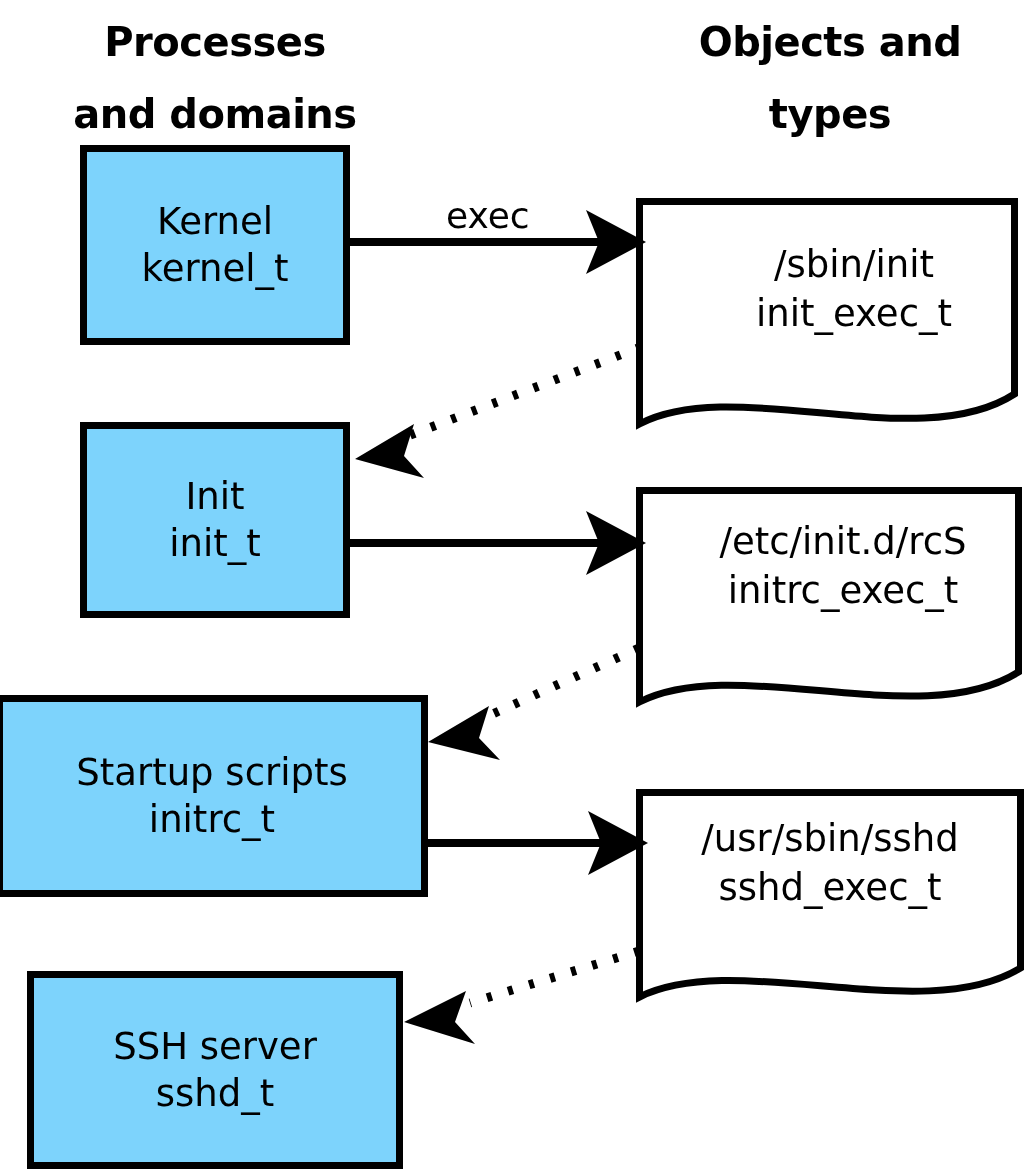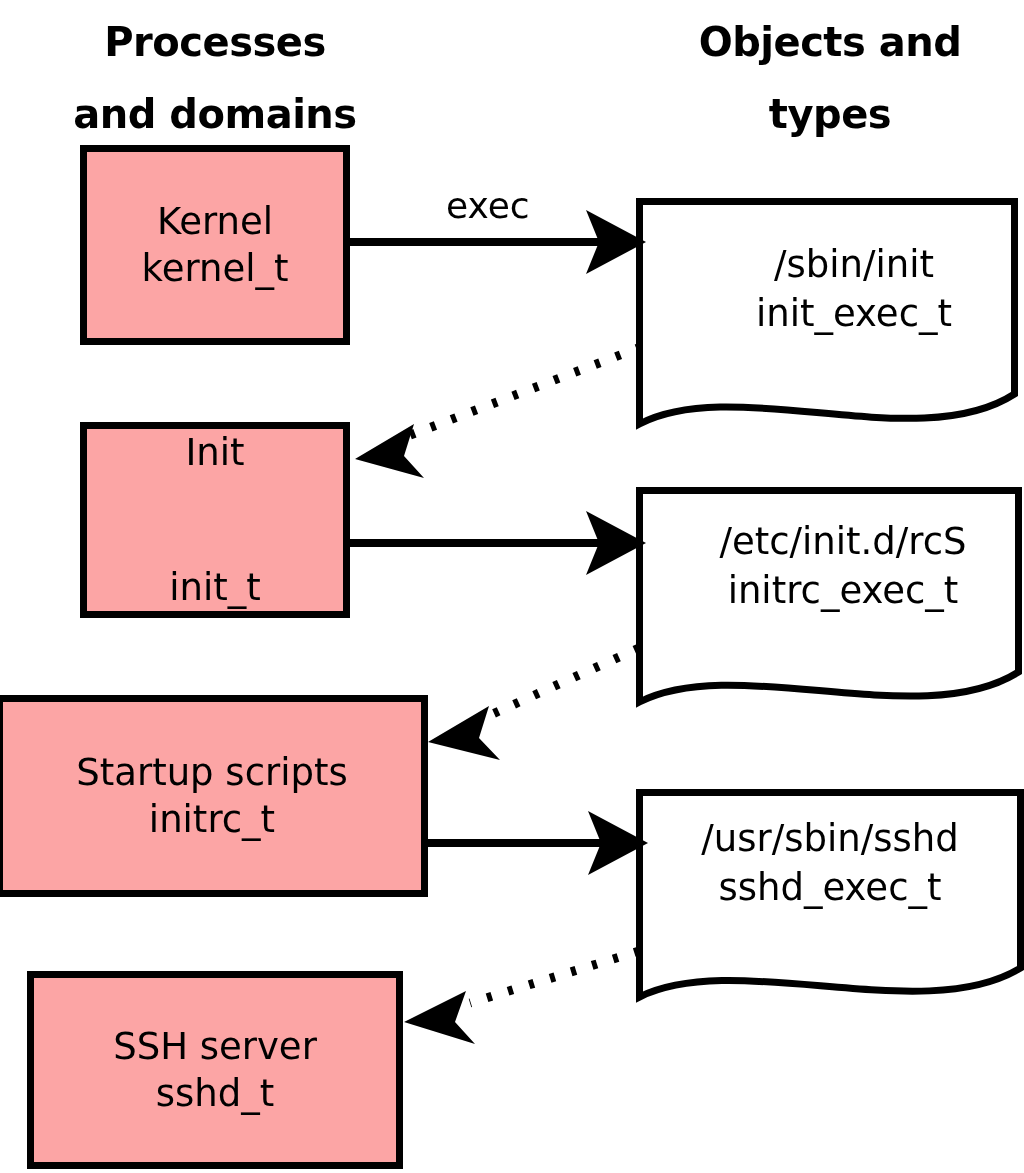--- a/index.html
+++ b/index.html
@@ -27,21 +27,21 @@
     letter-spacing: -0.5px;
   }
   #header-left  { left: 15px;  top: 6px; width: 400px; }
   #header-right { left: 630px; top: 6px; width: 400px; }
 
   
   .proc-box {
     position: absolute;
     box-sizing: border-box;
     border: 7px solid #000000;
-    background: #fca5a5;
+    background: #7dd3fc;
     display: flex;
     flex-direction: column;
     align-items: center;
     justify-content: center;
     color: #000000;
   }
   .proc-box .line {
     font-size: 37px;
     line-height: 47px;
     white-space: nowrap;
@@ -96,21 +96,21 @@
   <div class="col-header" id="header-left">Processes
 and domains</div>
   <div class="col-header" id="header-right">Objects and
 types</div>
 
   <div class="proc-box" style="left:80px; top:145px; width:270px; height:200px;">
     <div class="line">Kernel</div>
     <div class="line">kernel_t</div>
   </div>
 
-  <div class="proc-box" style="left:80px; top:422px; width:270px; height:196px;justify-content:space-between;">
+  <div class="proc-box" style="left:80px; top:422px; width:270px; height:196px;">
     <div class="line">Init</div>
     <div class="line">init_t</div>
   </div>
 
   <div class="proc-box" style="left:-4px; top:695px; width:432px; height:202px;">
     <div class="line">Startup scripts</div>
     <div class="line">initrc_t</div>
   </div>
 
   <div class="proc-box" style="left:27px; top:971px; width:376px; height:198px;">
@@ -179,15 +179,15 @@
       <polygon points="588,811 648,843 588,875 601,843" fill="#000000"></polygon>
     </g>
 
     
     <g>
       <line x1="639" y1="951" x2="470" y2="1003" stroke="#000000" stroke-width="9" stroke-dasharray="5 17" stroke-linecap="butt"></line>
       <polygon points="404,1022 466,991 455,1022 475,1044" fill="#000000"></polygon>
     </g>
   </svg>
 
-  <div class="edge-label" style="left:446px; top:186px;">exec</div>
+  <div class="edge-label" style="left:446px; top:196px;">exec</div>
 
 </div>
 
 </body></html>

